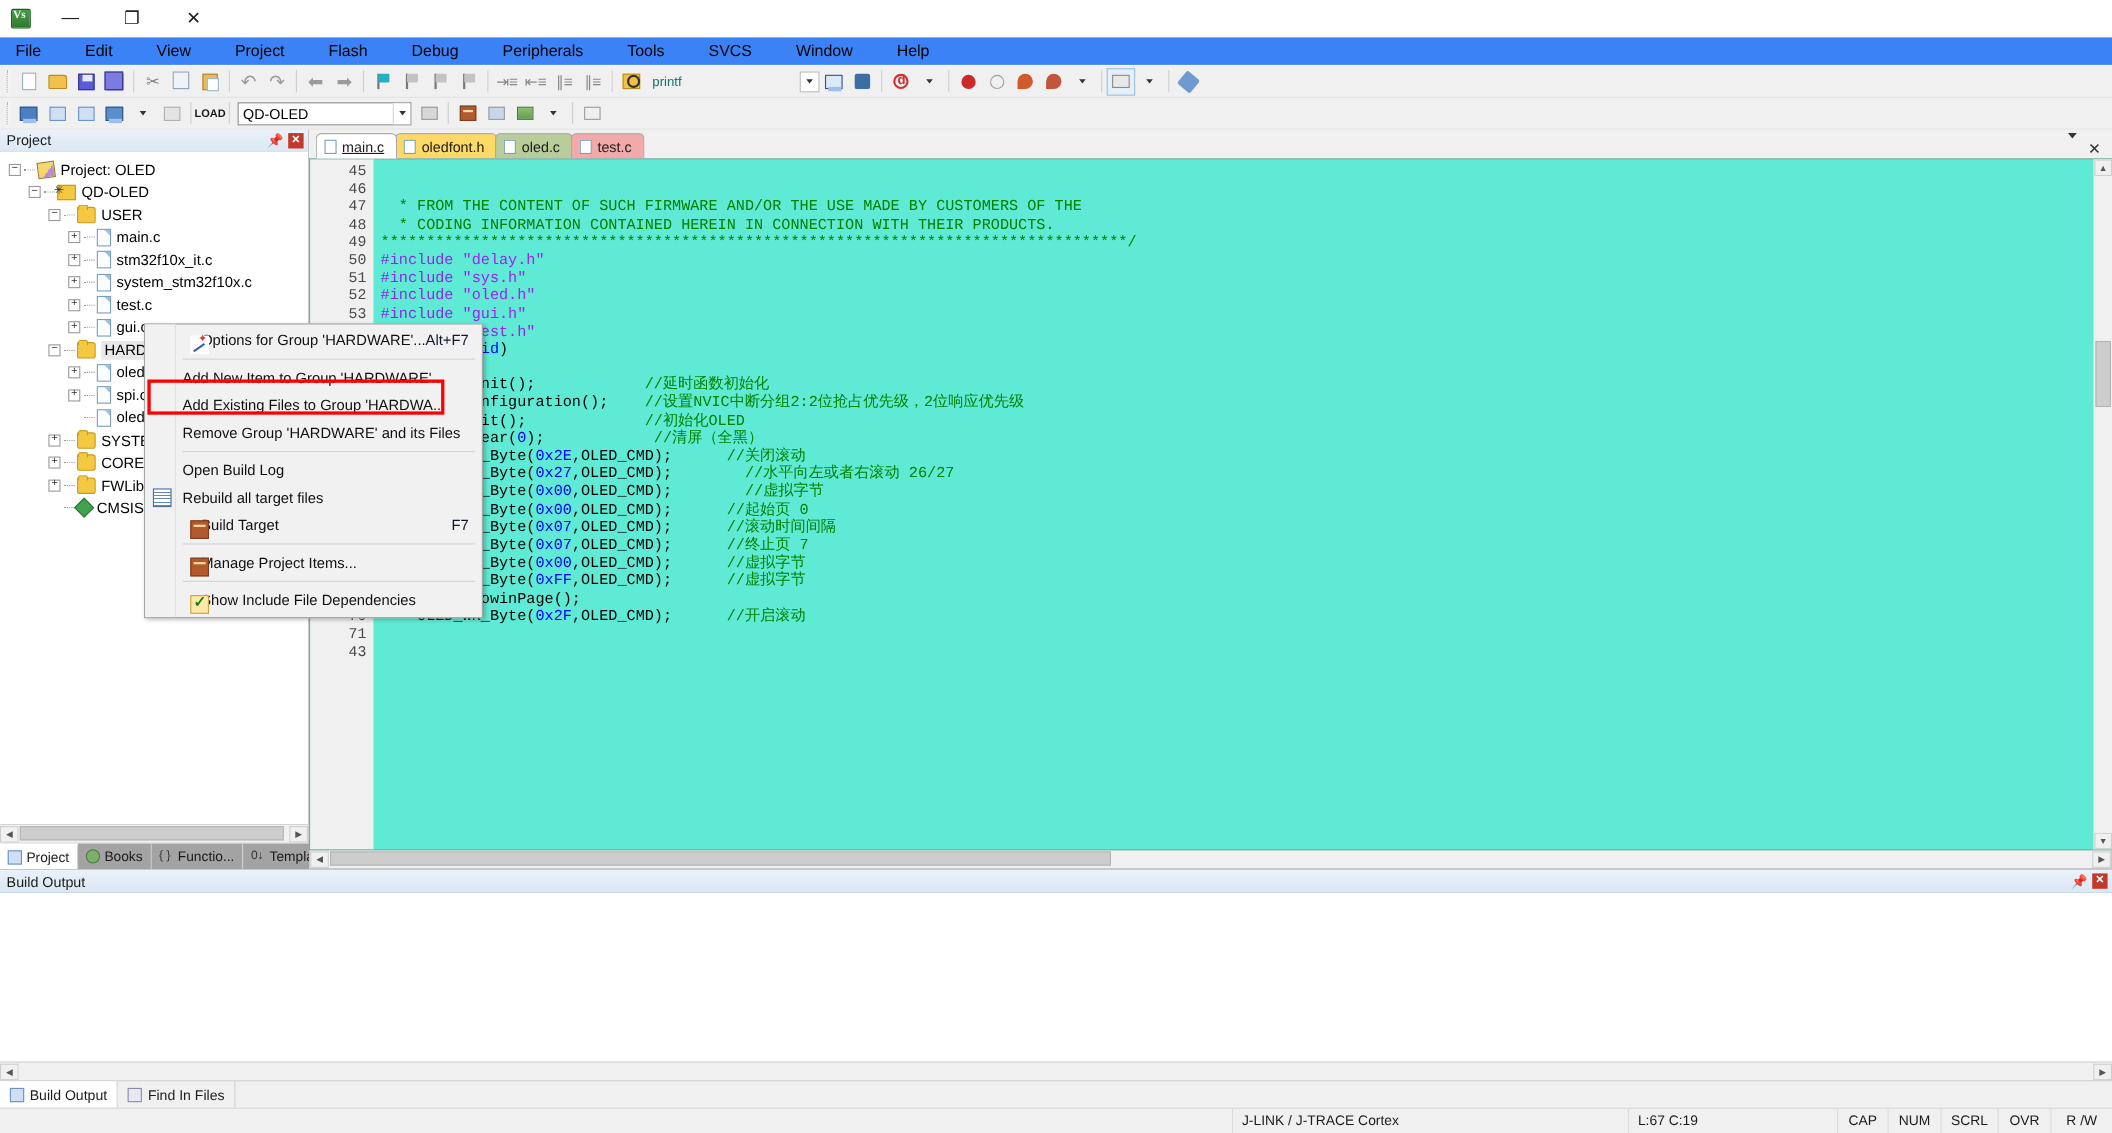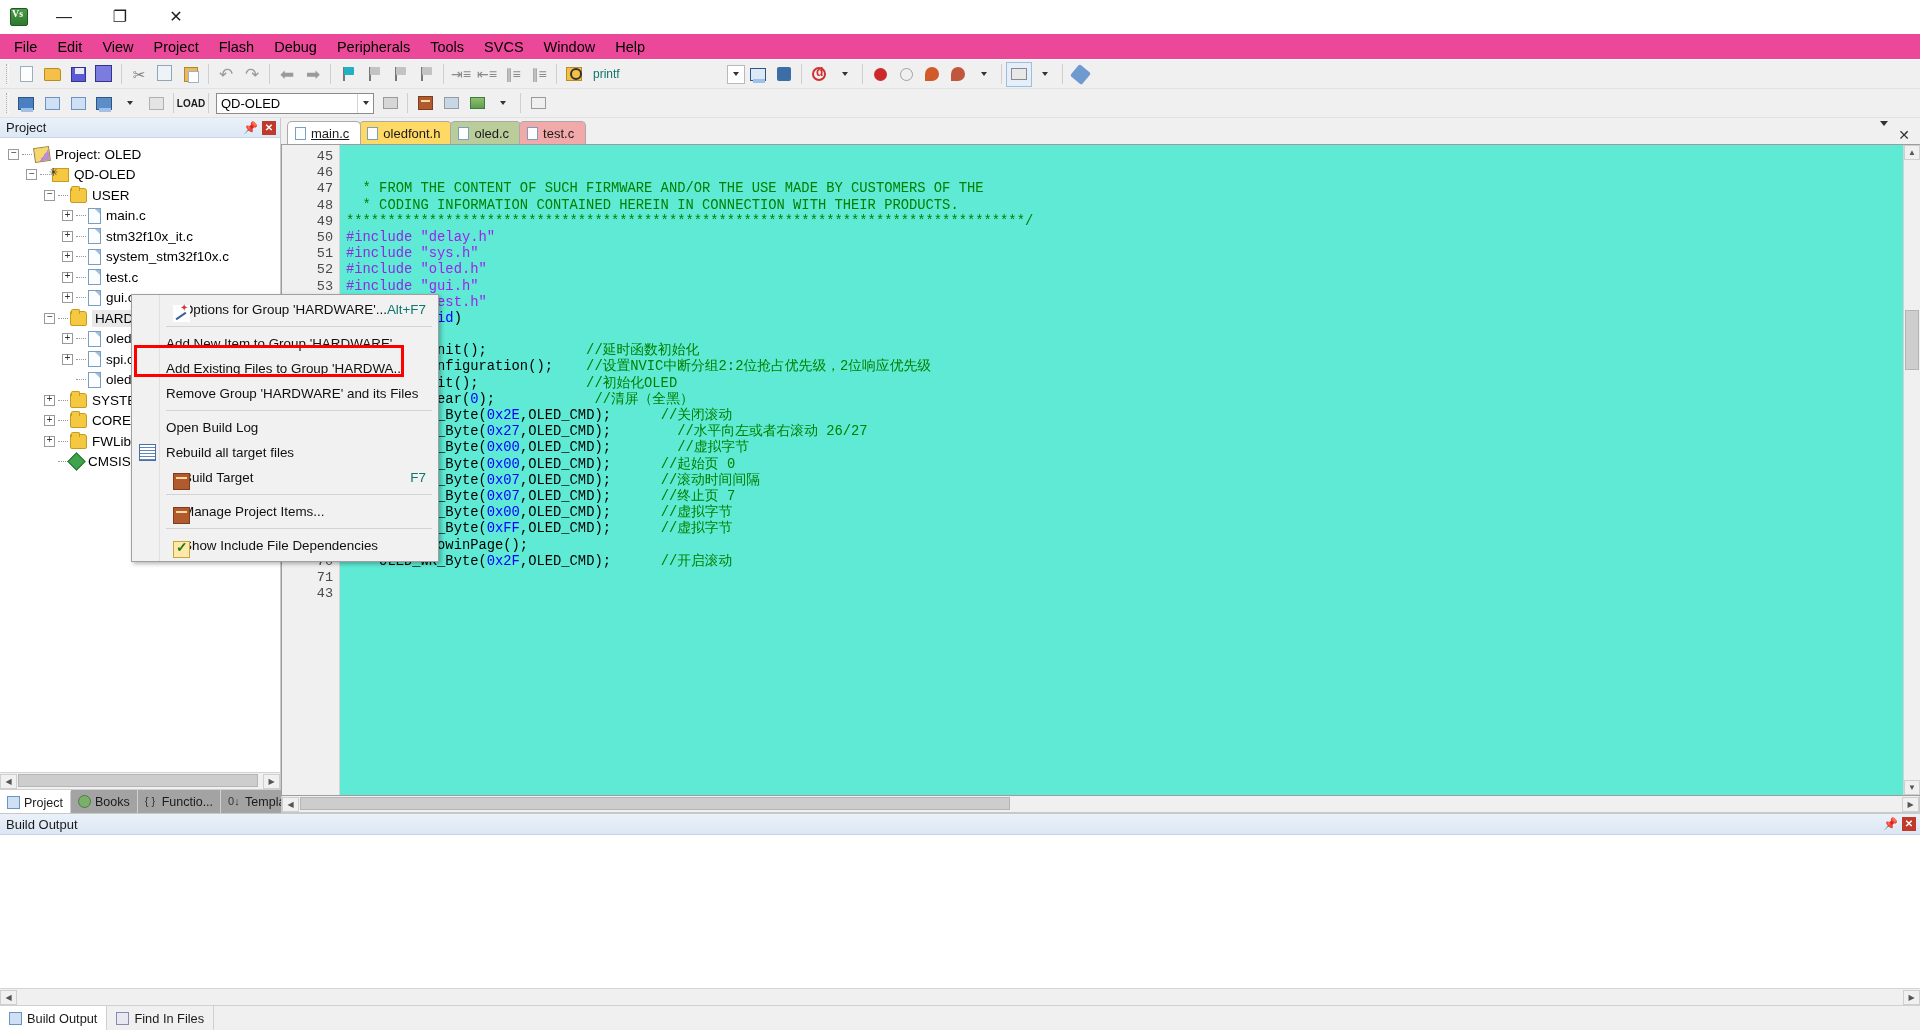--- a/index.html
+++ b/index.html
@@ -52,26 +52,27 @@
   .win-btns { display: flex; flex: 0 0 auto; height: 34px; }
   .win-btn {
     width: 56px; height: 34px;
     display: flex; align-items: center; justify-content: center;
     font-size: 16px; color: #222;
   }
 
   
   .menubar {
     height: 26px;
-    background: #ec4899;
+    background: #3b82f6;
     display: flex;
     align-items: center;
     padding-left: 4px;
     flex: 0 0 26px;
     border-bottom: 1px solid #fdfdfd;
+    gap: 20px;
   }
   .menu-item {
     padding: 4px 10px;
     font-size: 14.5px;
     color: #000;
     cursor: default;
     line-height: 18px;
   }
 
   
@@ -502,21 +503,21 @@
   }
   .ctx-item {
     position: relative;
     display: flex; align-items: center;
     height: 25px;
     padding-left: 34px;
     color: #101010;
     white-space: nowrap;
     z-index: 2;
   }
-  .ctx-accel { margin-left: auto; padding-right: 12px; color: #0f766e; }
+  .ctx-accel { margin-left: auto; padding-right: 12px; color: #0f172a; }
   .ctx-sep {
     height: 1px;
     background: #d3d3d3;
     margin: 4px 6px 4px 34px;
     position: relative; z-index: 2;
   }
   .ctx-ic {
     position: absolute;
     left: 7px; top: 4px;
     width: 17px; height: 17px;
@@ -1047,20 +1048,30 @@
     <div class="btab active">
       <span class="ptab-ic" style="background:#cfe0f4;border:1px solid #6b93c4;"></span>
       <span>Build Output</span>
     </div>
     <div class="btab">
       <span class="ptab-ic" style="background:#e8e8f5;border:1px solid #8a8ab0;"></span>
       <span>Find In Files</span>
     </div>
   </div>
 
+  <div class="statusbar">
+    <div class="sb-cell sb-flex"></div>
+    <div class="sb-cell" style="width:360px;">J-LINK / J-TRACE Cortex</div>
+    <div class="sb-cell" style="width:190px;">L:67 C:19</div>
+    <div class="sb-cell" style="width:46px;justify-content:center;">CAP</div>
+    <div class="sb-cell" style="width:48px;justify-content:center;">NUM</div>
+    <div class="sb-cell" style="width:52px;justify-content:center;">SCRL</div>
+    <div class="sb-cell" style="width:48px;justify-content:center;">OVR</div>
+    <div class="sb-cell" style="width:56px;justify-content:center;">R /W</div>
+  </div>
 
   <div class="ctx">
     <div class="ctx-strip"></div>
     <div id="ctx-host">
         <div class="ctx-item">
           <span class="ctx-ic icon-wand"></span>
           <span>Options for Group 'HARDWARE'...</span>
           <span class="ctx-accel">Alt+F7</span>
         </div>
         <div class="ctx-sep"></div>

